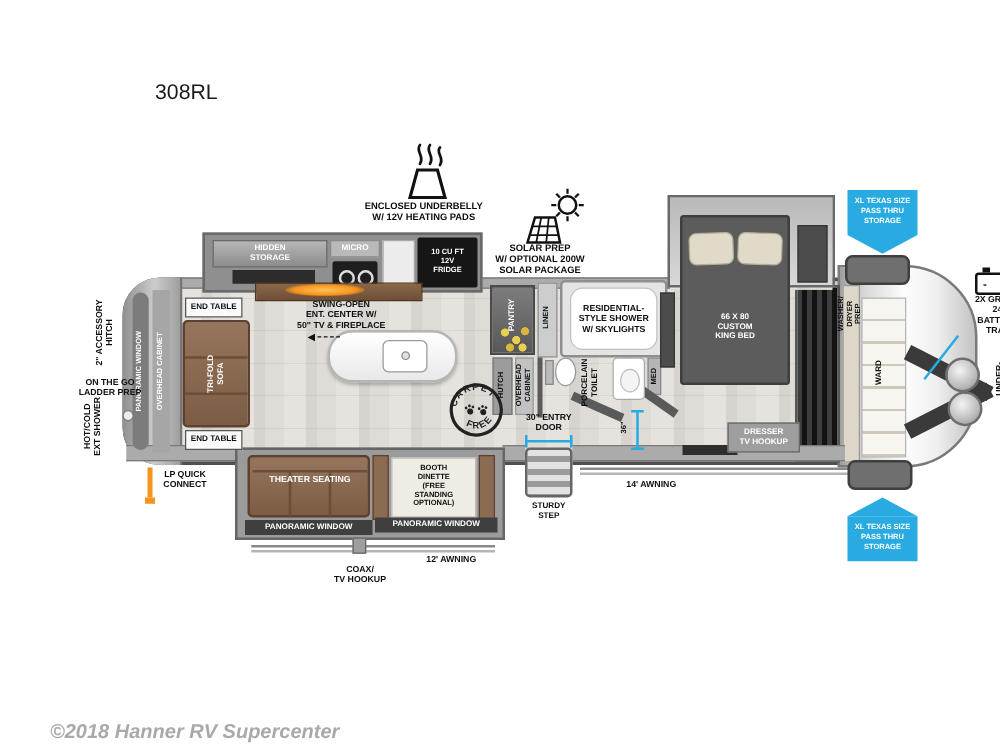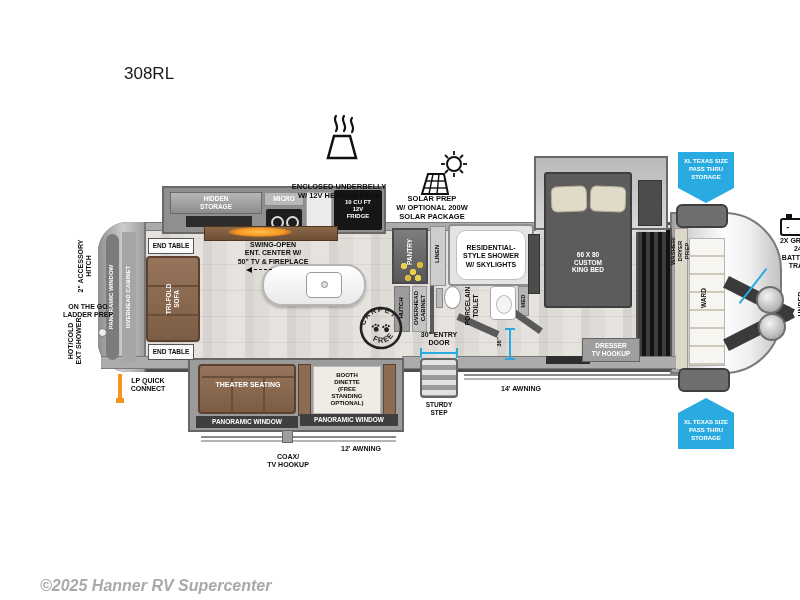--- a/index.html
+++ b/index.html
@@ -29,21 +29,21 @@
 <div id="canvas">
 
   <div class="abs" style="left:88px;top:64px;font-size:17px;color:#1a1a1a;">308RL</div>
 
   <svg class="abs" style="left:272px;top:112px;z-index:6" width="60" height="50" viewBox="0 0 60 50">
     <path d="M20 46 L48 46 L42 24 L26 24 Z" fill="none" stroke="#111" stroke-width="2.5"></path>
     <path d="M28 4 C24 9,32 13,28 19" fill="none" stroke="#111" stroke-width="2.2" stroke-linecap="round"></path>
     <path d="M36 4 C32 9,40 13,36 19" fill="none" stroke="#111" stroke-width="2.2" stroke-linecap="round"></path>
     <path d="M44 6 C40 10,48 14,44 20" fill="none" stroke="#111" stroke-width="2.2" stroke-linecap="round"></path>
   </svg>
-  <div class="lbl f75" style="left:303px;top:192px;">ENCLOSED UNDERBELLY
+  <div class="lbl f75" style="left:303px;top:170px;">ENCLOSED UNDERBELLY
 W/ 12V HEATING PADS</div>
 
   <svg class="abs" style="left:378px;top:150px;z-index:6" width="54" height="48" viewBox="0 0 54 48">
     <circle cx="40" cy="14" r="7" fill="none" stroke="#111" stroke-width="2"></circle>
     <g stroke="#111" stroke-width="1.8">
       <line x1="40" y1="1" x2="40" y2="5"></line>
         <line x1="40" y1="23" x2="40" y2="27"></line>
       <line x1="27" y1="14" x2="31" y2="14"></line>
         <line x1="49" y1="14" x2="53" y2="14"></line>
       <line x1="31" y1="5" x2="34" y2="8"></line>
@@ -324,14 +324,14 @@
        border-radius:6px;transform:rotate(2deg);z-index:5;"></div>
   <div class="lbl f65 w" style="left:552px;top:262px;">66 X 80
 CUSTOM
 KING BED</div>
 
   <div class="abs" style="left:510px;top:356px;width:44px;height:8px;background:#2e2e2e;z-index:3;"></div>
   <div class="abs" style="left:546px;top:338px;width:58px;height:24px;background:#9e9e9e;border:1px solid #666;z-index:4;"></div>
   <div class="lbl f65 w" style="left:575px;top:350px;">DRESSER
 TV HOOKUP</div>
 
-  <div class="abs" style="left:4px;top:577px;font-size:16px;font-weight:bold;font-style:italic;color:#a9a9a9;">©2025 Hanner RV Supercenter</div>
+  <div class="abs" style="left:4px;top:577px;font-size:16px;font-weight:bold;font-style:italic;color:#a9a9a9;">©2018 Hanner RV Supercenter</div>
 </div>
 
 </body></html>

